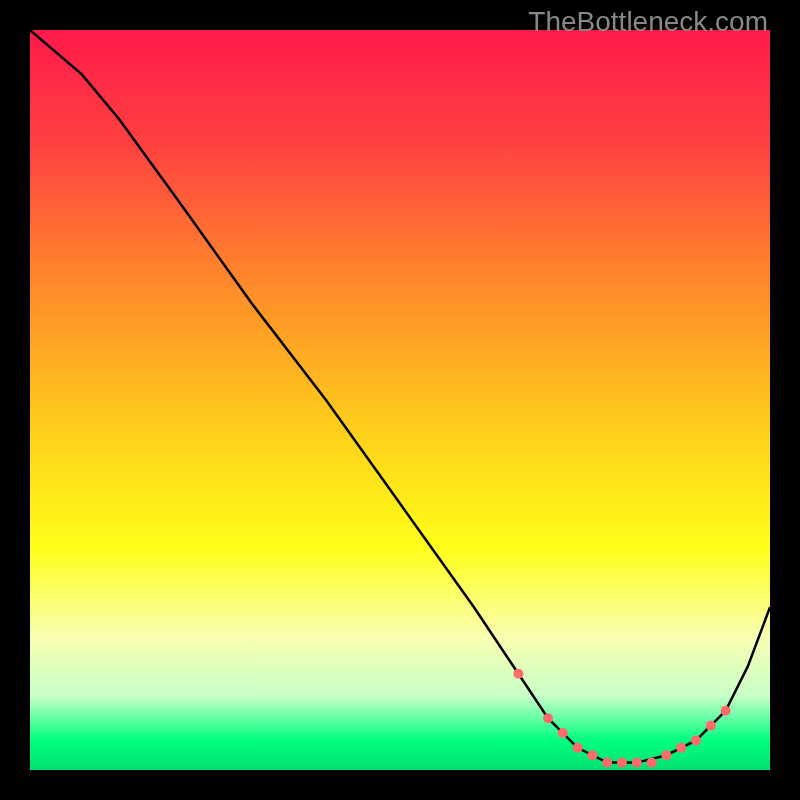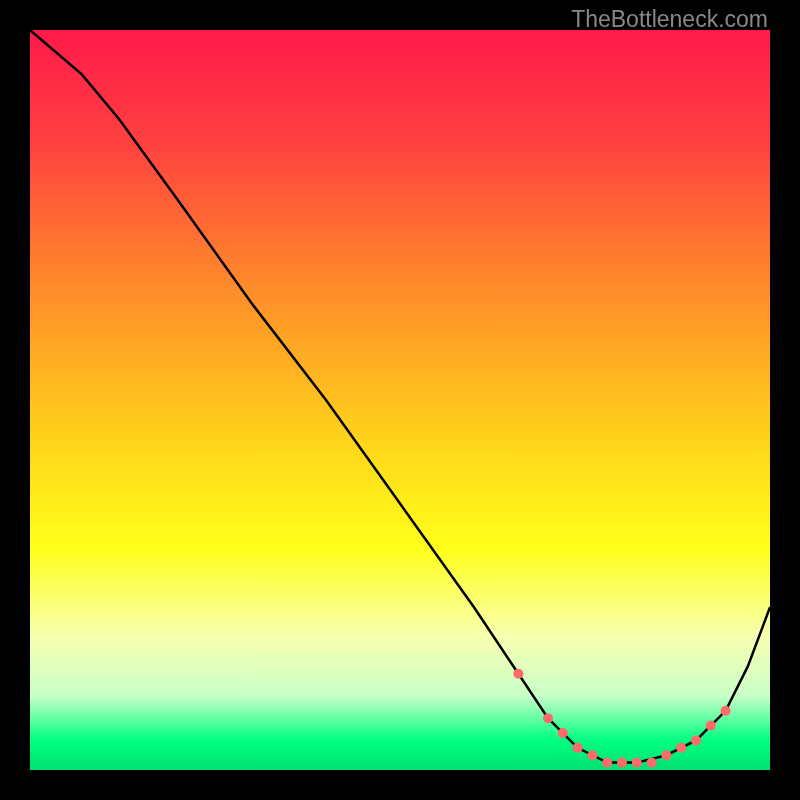--- a/index.html
+++ b/index.html
@@ -32,21 +32,21 @@
     top: 0;
     width: 100%;
     height: 100%;
     z-index: 2;
   }
   .attribution {
     position: absolute;
     top: 6px;
     right: 32px;
     color: #888;
-    font-size: 23px;
+    font-size: 28px;
     font-weight: 500;
     z-index: 10;
   }
   .black-border-left {
     position: absolute;
     left: 0; top: 0;
     width: 30px; height: 800px;
     background: #000;
     z-index: 5;
   }

